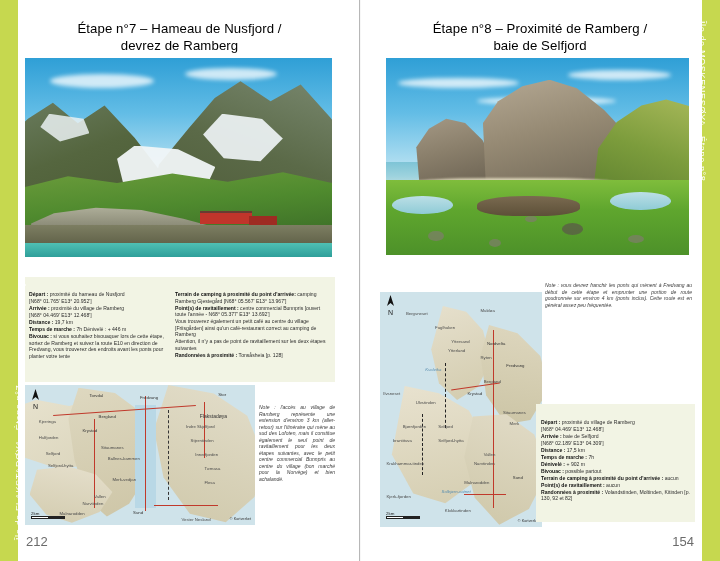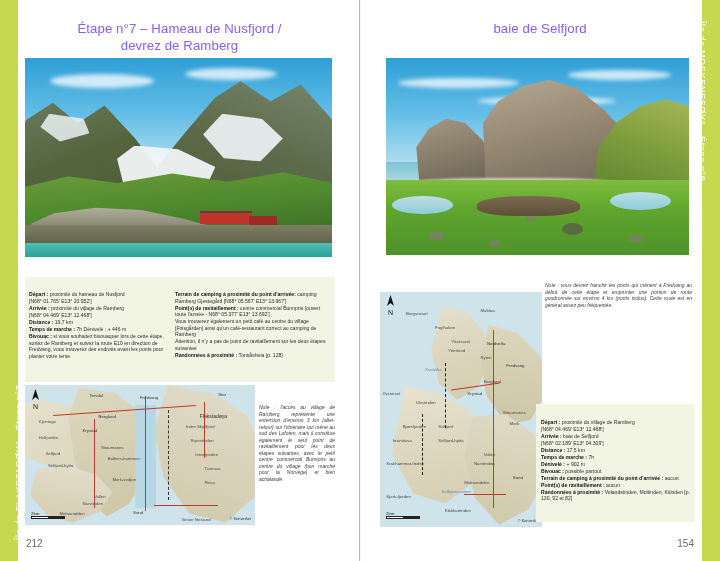--- a/index.html
+++ b/index.html
@@ -40,21 +40,21 @@
   
   .fold {
     position: absolute; width: 0; height: 0; z-index: 4;
   }
   .fold.left  { left: 18px;  top: 276px; border-top: 9px solid transparent; border-bottom: 9px solid transparent; border-left: 8px solid #ffffff; }
   .fold.right { right: 18px; top: 276px; border-top: 9px solid transparent; border-bottom: 9px solid transparent; border-right: 8px solid #ffffff; }
 
   
   .etape-title {
     position: absolute; left: 28px; right: 28px; top: 20px;
-    text-align: center; color: #8b5cf6; font-size: 13.2px; line-height: 17px;
+    text-align: center; color: #000000; font-size: 13.2px; line-height: 17px;
     letter-spacing: .1px;
   }
 
   
   .photo { position: absolute; overflow: hidden; background:#9ec6dd; }
   .photo-l { left: 25px; top: 58px; width: 307px; height: 199px; }
   .photo-r { left: 26px; top: 58px; width: 303px; height: 197px; }
 
   .sky { position:absolute; left:0; top:0; width:100%; height:100%;
          background: linear-gradient(#2f9fd6 0%, #63bde6 28%, #abdcf0 52%, #cfe8f2 62%, #cfe8f2 100%); }
@@ -139,21 +139,21 @@
   .map-label.town { color:#333; }
   .road { position:absolute; background:#c0392b; }
   .trail { position:absolute; }
   .compass { position:absolute; color:#1a1a1a; font-size:7px; text-align:center; }
   .scalebar { position:absolute; font-size:4.4px; color:#222; }
   .scalebar .bar { width:34px; height:3px; border:.6px solid #222;
     background: linear-gradient(90deg,#fff 0 50%, #222 50% 100%); }
   .credit { position:absolute; font-size:3.8px; color:#333; }
 
   
-  .pagenum { position:absolute; bottom:12px; font-size:10px; color:#6b6b6b; }
+  .pagenum { position:absolute; bottom:12px; font-size:13px; color:#6b6b6b; }
   .pagenum.l { left:26px; }
   .pagenum.r { right:26px; }
 
   .gutter-shadow {
     position:absolute; left:359px; top:0; width:2px; height:561px;
     background: linear-gradient(90deg, rgba(0,0,0,.12), rgba(0,0,0,0));
   }
 </style>
 </head>
 <body>
@@ -264,20 +264,21 @@
   </div>
 
   <div class="page page-right">
 
     <div class="side-tab right">
       <span class="side-tab-label">Île de MOSKENESØYA - Étape n°8</span>
     </div>
     <div class="fold right"></div>
 
     <div class="etape-title">
+      <div>Étape n°8 – Proximité de Ramberg /</div>
       <div>baie de Selfjord</div>
     </div>
 
     <div class="photo photo-r">
       <div class="sky"></div>
       <div class="cloud" style="left:4%;top:10%;width:40%;height:5%;"></div>
       <div class="cloud" style="left:60%;top:6%;width:34%;height:5%;"></div>
       <div class="cloud" style="left:30%;top:20%;width:46%;height:4%;"></div>
       <div class="sea"></div>
       <div class="cliffSmall"></div>

